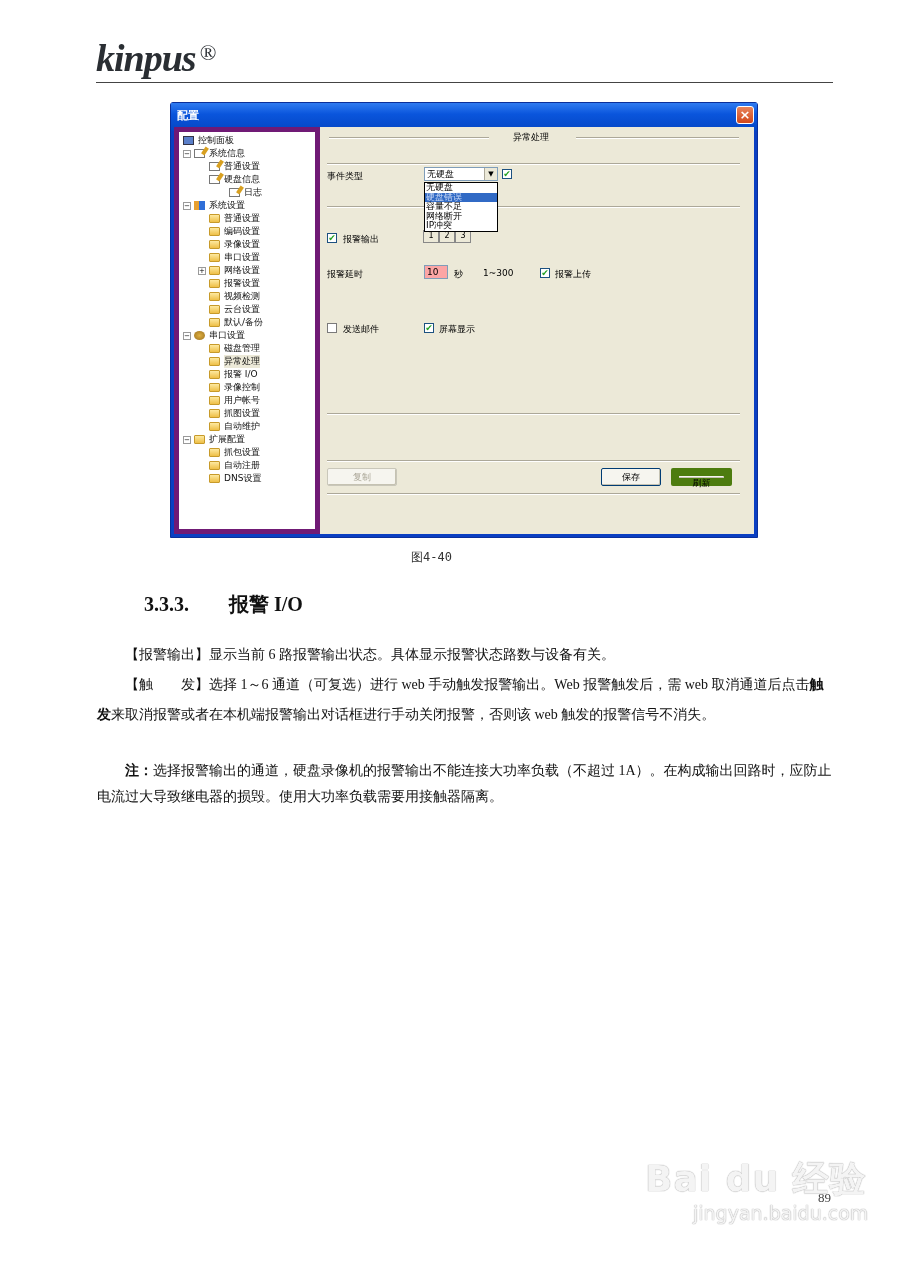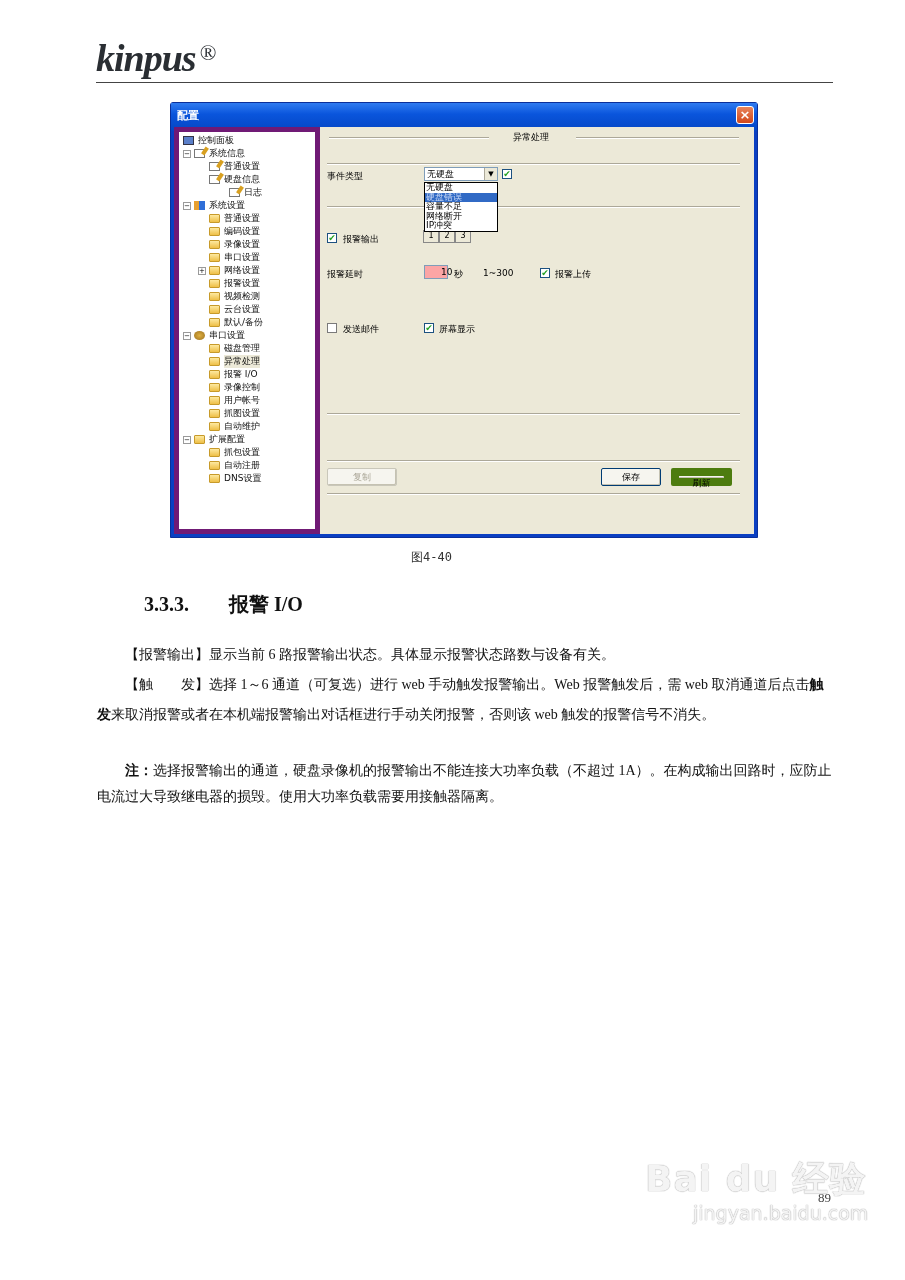--- a/index.html
+++ b/index.html
@@ -70,21 +70,21 @@
     font-size: 7px; text-align: center; line-height: 12px; border-left: 1px solid #aca899;
   }
   .dropdown {
     position: absolute; left: 101px; top: 55px; width: 74px; background: #fff; border: 1px solid #000;
     font-size: 9px; line-height: 9px; z-index: 3;
   }
   .dropdown div { padding-left: 1px; height: 9.6px; }
   .dropdown .hl { background: #316ac5; color: #c9d8f5; }
   .tabs { position: absolute; left: 100px; top: 103px; display: flex; z-index: 1; }
   .tabs span { width: 16px; height: 13px; border: 1px solid #888; border-top: none; background: #ece9d8; font-size: 8px; text-align: center; line-height: 12px; }
-  .input { position: absolute; background: #fca5a5; border: 1px solid #7f9db9; height: 14px; font-size: 9px; padding-left: 16px; line-height: 12px; }
+  .input { position: absolute; background: #fca5a5; border: 1px solid #7f9db9; height: 14px; font-size: 9px; padding-left: 2px; line-height: 12px; }
   .btn {
     position: absolute; height: 18px; background: #f6f5ef; border: 1px solid #003c74; border-radius: 2px;
     font-size: 9px; text-align: center; line-height: 16px; box-shadow: inset -1px -1px 0 #c5c2b2;
   }
   .btn.disabled { color: #aca899; border-color: #c9c7ba; }
   .btn.default { border: 8px solid #4d7c0f; line-height: 14px; }
 
   .caption { position: absolute; left: 411px; top: 549px; font-family: "DejaVu Sans Mono", monospace; font-size: 12px; color: #333; }
   .section { position: absolute; left: 144px; top: 591px; font-family: "Liberation Serif", serif; font-weight: bold; font-size: 20px; }
   .section .num { margin-right: 40px; }

